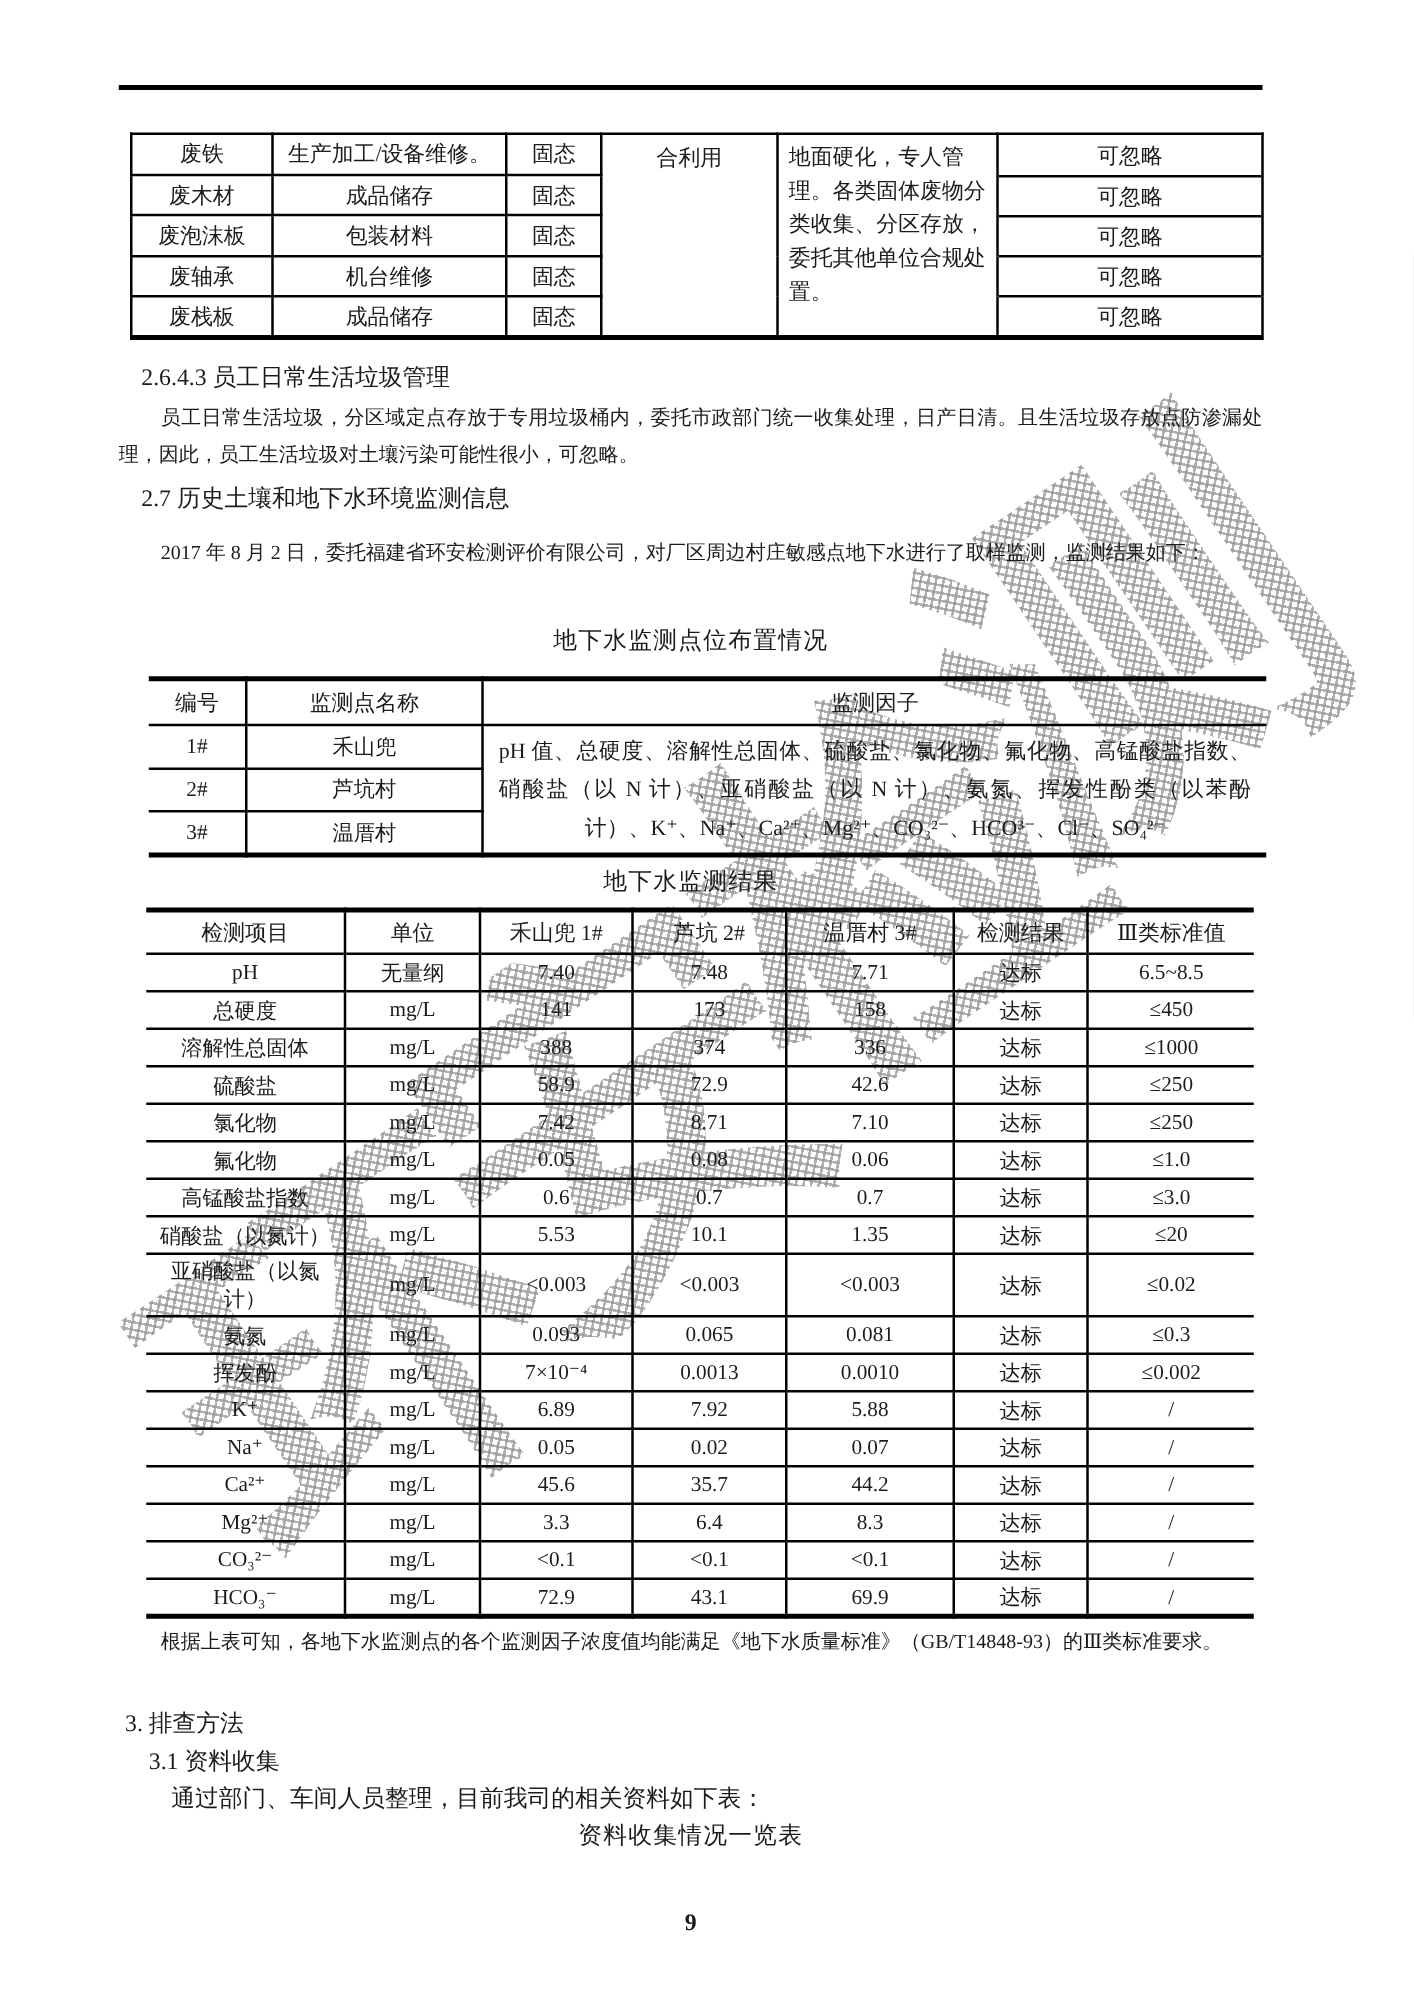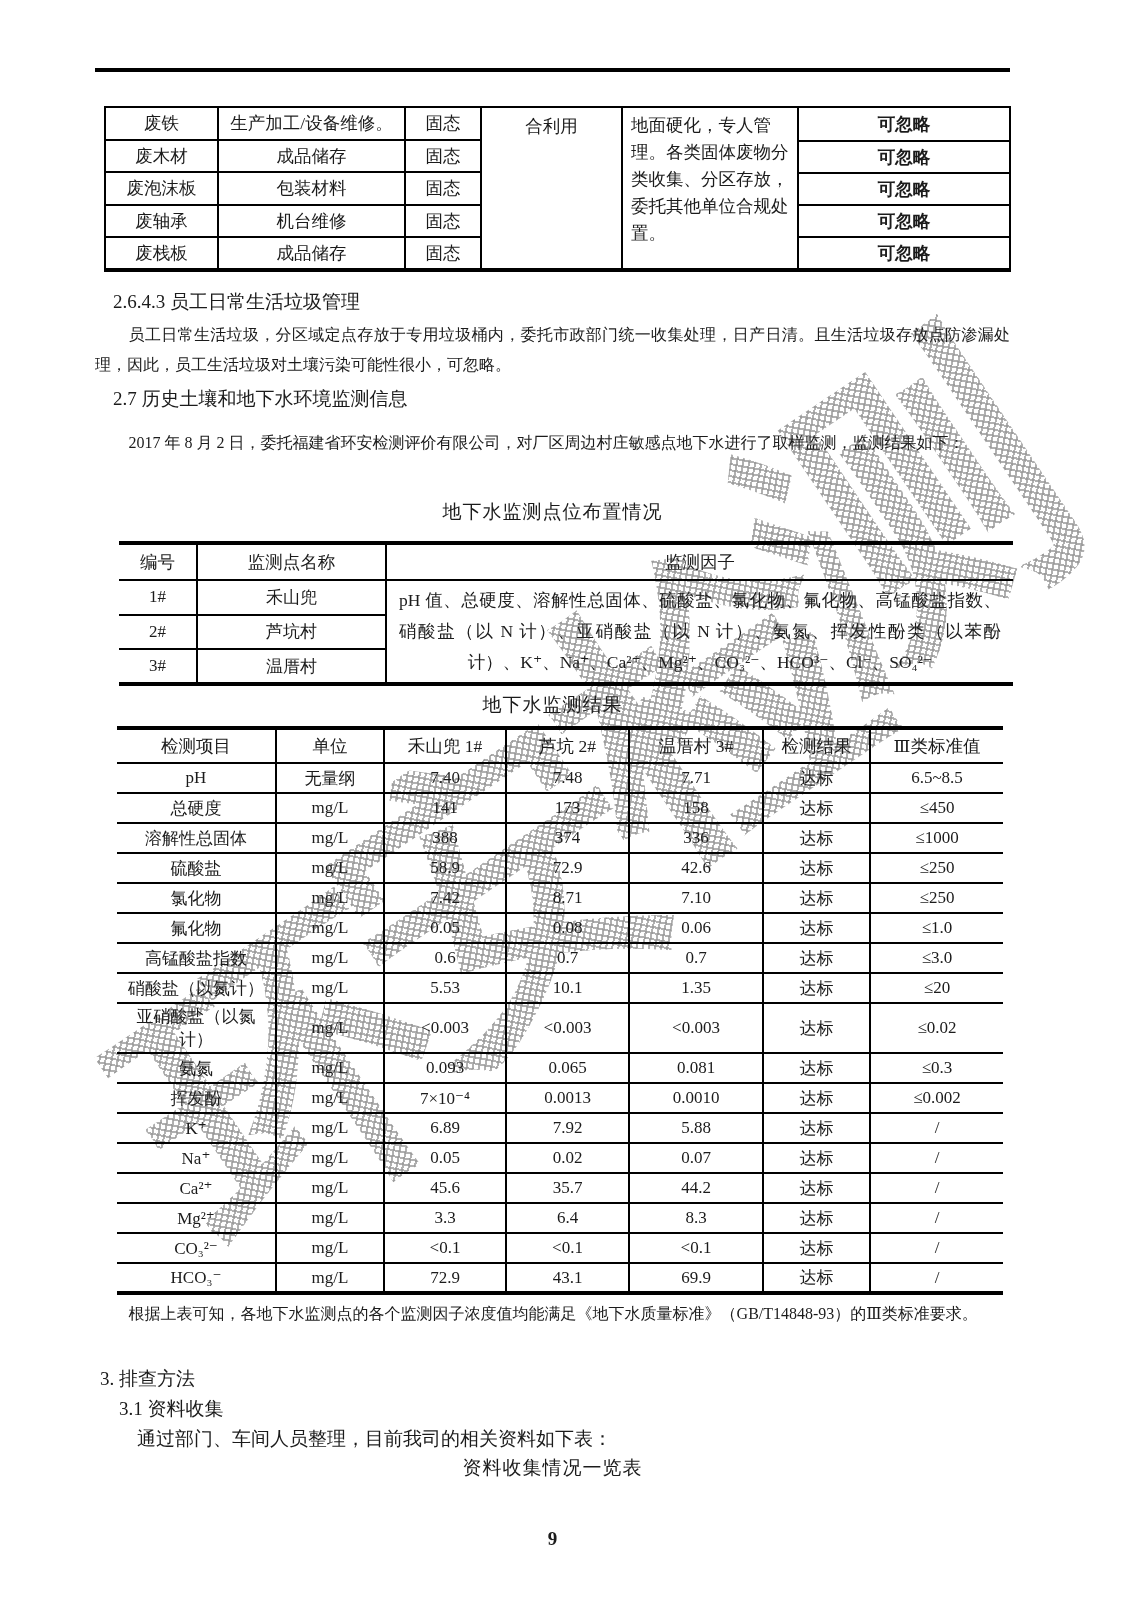--- a/index.html
+++ b/index.html
@@ -36,21 +36,21 @@
           overflow:hidden; font-weight:normal; }
 
   
   .tableA { position:absolute; left:9px; top:106px; width:905px;
             border:2px solid #000; border-bottom:4px solid #000; }
   .tableA td { border:2px solid #000; height:32px; font-size:17.5px; }
   .tableA td.mgmt { text-align:left; vertical-align:top; padding:4px 8px; line-height:27px; font-size:17.5px; }
   .tableA td.disp { vertical-align:top; padding-top:6px; }
   .tableA td.risk-col { padding:0; vertical-align:top; }
   .risk-stack { display:flex; flex-direction:column; height:160px; }
-  .risk-stack > div { display:flex; align-items:center; justify-content:center; border-bottom:2px solid #000;font-weight:bold; }
+  .risk-stack > div { display:flex; align-items:center; justify-content:center; border-bottom:2px solid #000; }
   .risk-stack > div:nth-child(1){ flex-grow:1.25; }
   .risk-stack > div:nth-child(2){ flex-grow:1.08; }
   .risk-stack > div:nth-child(3){ flex-grow:0.92; }
   .risk-stack > div:nth-child(4){ flex-grow:1.0; }
   .risk-stack > div:nth-child(5){ flex-grow:0.9; border-bottom:none; }
 
   
   .h-num { position:absolute; font-size:19px; }
   .para  { position:absolute; width:915px; font-size:16px; line-height:30px; text-align:justify; }
   .indent2 { text-indent:2.1em; }

